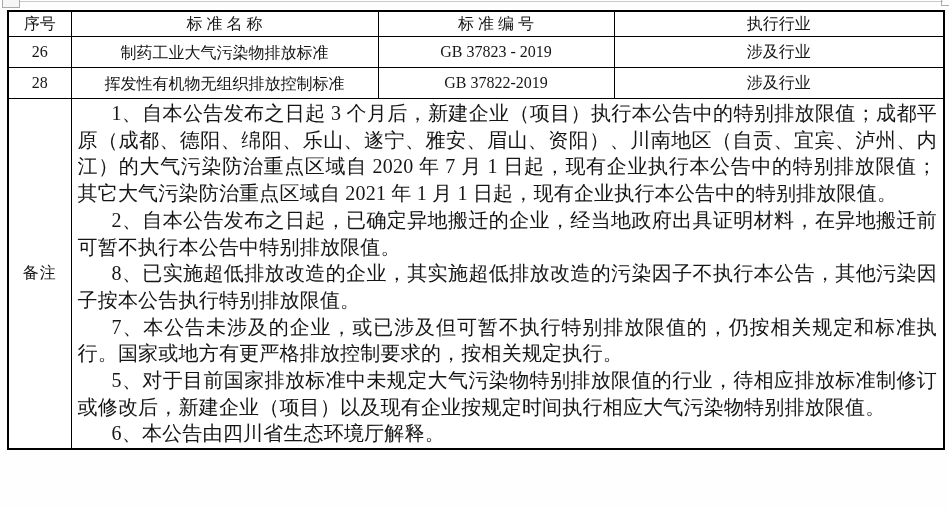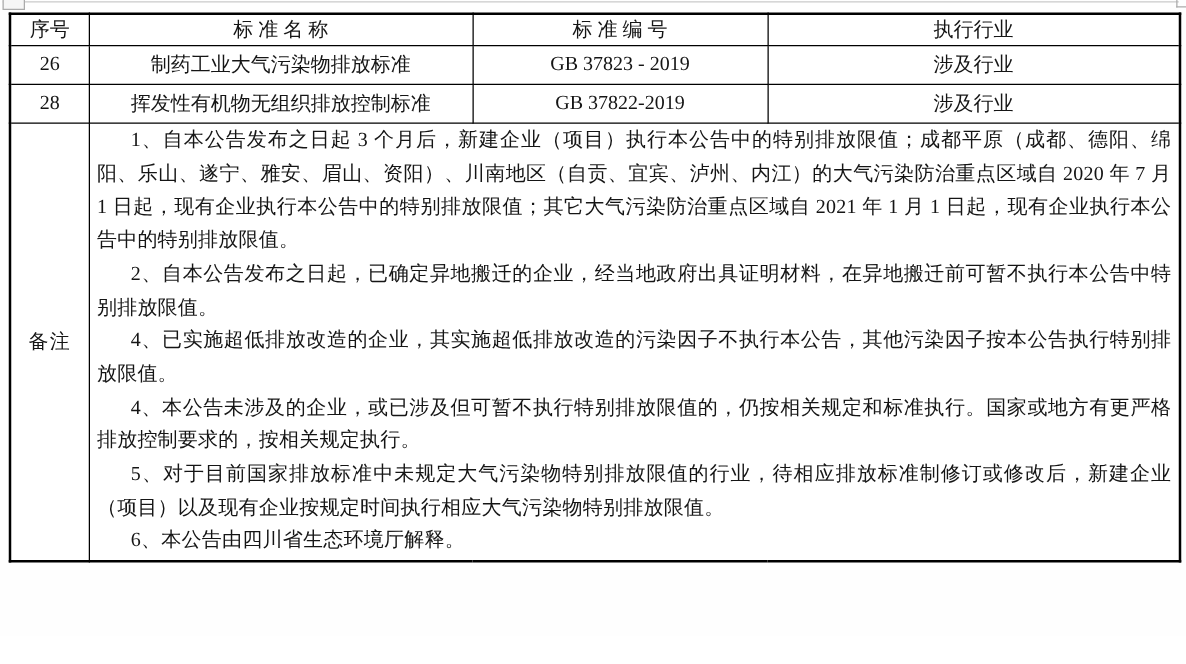--- a/index.html
+++ b/index.html
@@ -85,21 +85,21 @@
     letter-spacing: 1px;
   }
   td.remarks-cell {
     height: 346px;
     text-align: left;
     vertical-align: middle;
     padding: 2px 6px 2px 5px;
   }
   td.remarks-cell p {
     margin: 0;
-    font-size: 16px;
+    font-size: 20px;
     line-height: 26.7px;
     text-indent: 1.7em;
     text-align: justify;
     letter-spacing: 0.2px;
   }
 </style>
 </head>
 <body>
 
 <div class="page">
@@ -139,22 +139,22 @@
       <td class="name-cell">挥发性有机物无组织排放控制标准</td>
       <td>GB 37822-2019</td>
       <td>涉及行业</td>
     </tr>
 
     <tr class="remarks-row">
       <td class="remarks-label-cell">备注</td>
       <td class="remarks-cell" colspan="3">
         <p>1、自本公告发布之日起 3 个月后，新建企业（项目）执行本公告中的特别排放限值；成都平原（成都、德阳、绵阳、乐山、遂宁、雅安、眉山、资阳）、川南地区（自贡、宜宾、泸州、内江）的大气污染防治重点区域自 2020 年 7 月 1 日起，现有企业执行本公告中的特别排放限值；其它大气污染防治重点区域自 2021 年 1 月 1 日起，现有企业执行本公告中的特别排放限值。</p>
         <p>2、自本公告发布之日起，已确定异地搬迁的企业，经当地政府出具证明材料，在异地搬迁前可暂不执行本公告中特别排放限值。</p>
-        <p>4、已实施超低排放改造的企业，其实施超低排放改造的污染因子不执行本公告，其他污染因子按本公告执行特别排放限值。</p>
-        <p>4、本公告未涉及的企业，或已涉及但可暂不执行特别排放限值的，仍按相关规定和标准执行。国家或地方有更严格排放控制要求的，按相关规定执行。</p>
+        <p>8、已实施超低排放改造的企业，其实施超低排放改造的污染因子不执行本公告，其他污染因子按本公告执行特别排放限值。</p>
+        <p>7、本公告未涉及的企业，或已涉及但可暂不执行特别排放限值的，仍按相关规定和标准执行。国家或地方有更严格排放控制要求的，按相关规定执行。</p>
         <p>5、对于目前国家排放标准中未规定大气污染物特别排放限值的行业，待相应排放标准制修订或修改后，新建企业（项目）以及现有企业按规定时间执行相应大气污染物特别排放限值。</p>
         <p>6、本公告由四川省生态环境厅解释。</p>
       </td>
     </tr>
   </tbody>
     </table>
 
 </div>
 
 </body></html>

